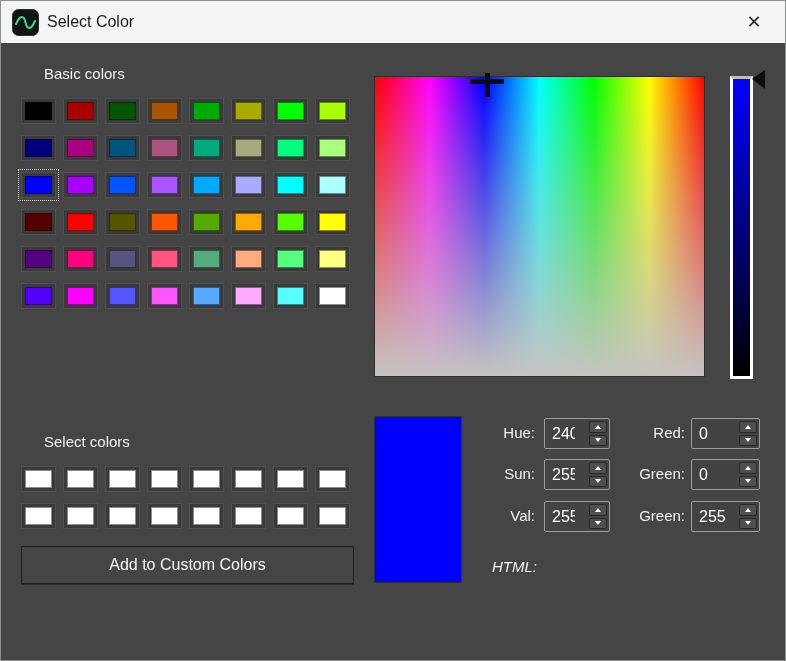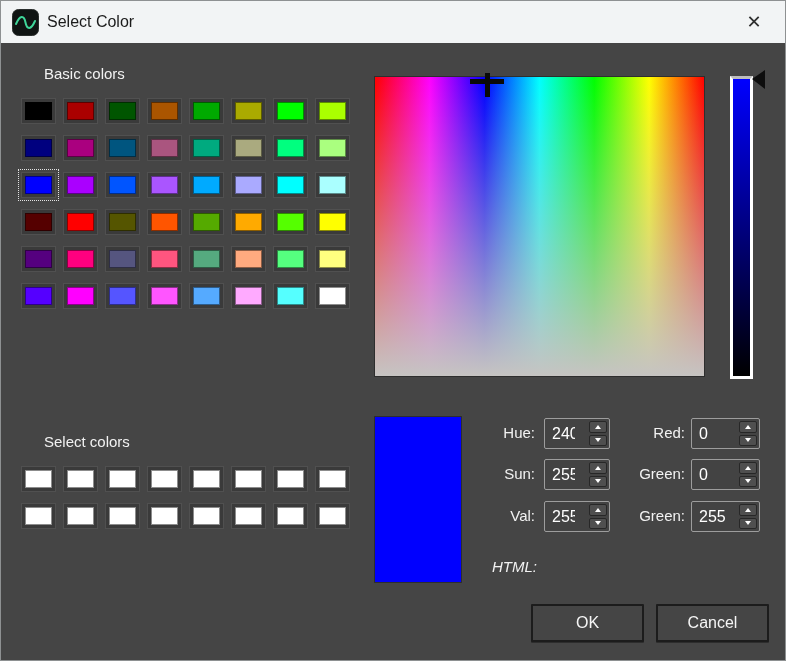--- a/index.html
+++ b/index.html
@@ -307,20 +307,21 @@
           <div class="chip" style="background: rgb(255, 255, 255);"></div>
         </div>
         <div class="well">
           <div class="chip" style="background: rgb(255, 255, 255);"></div>
         </div>
         <div class="well">
           <div class="chip" style="background: rgb(255, 255, 255);"></div>
         </div>
       </div>
 
+    <button id="add-custom-btn" class="dlg-btn">Add to Custom Colors</button>
 
     <div id="huesat" style="background: linear-gradient(rgba(198, 196, 194, 0) 0%, rgb(198, 196, 194) 100%), linear-gradient(to right, rgb(255, 0, 0) 0%, rgb(255, 0, 255) 16.67%, rgb(0, 0, 255) 33.33%, rgb(0, 255, 255) 50%, rgb(0, 255, 0) 66.67%, rgb(255, 255, 0) 83.33%, rgb(255, 0, 0) 100%);">
       <div id="crosshair-h"></div>
       <div id="crosshair-v"></div>
     </div>
 
     <div id="val-slider" style="background: linear-gradient(rgb(0, 0, 255), rgb(0, 0, 0));"></div>
     <div id="val-arrow"></div>
 
     <div id="preview" style="background: rgb(0, 0, 255);"></div>
@@ -395,16 +396,14 @@
             </div>
             <div class="spin-btn">
               <div class="arrow-down"></div>
             </div>
           </div>
         </div>
       </div>
 
     <div class="field-label" style="left:426px; top:515px;font-style:italic;">HTML:</div>
 
-    <button id="ok-btn" class="dlg-btn">OK</button>
-    <button id="cancel-btn" class="dlg-btn">Cancel</button>
   </div>
 </div>
 
 </body></html>

